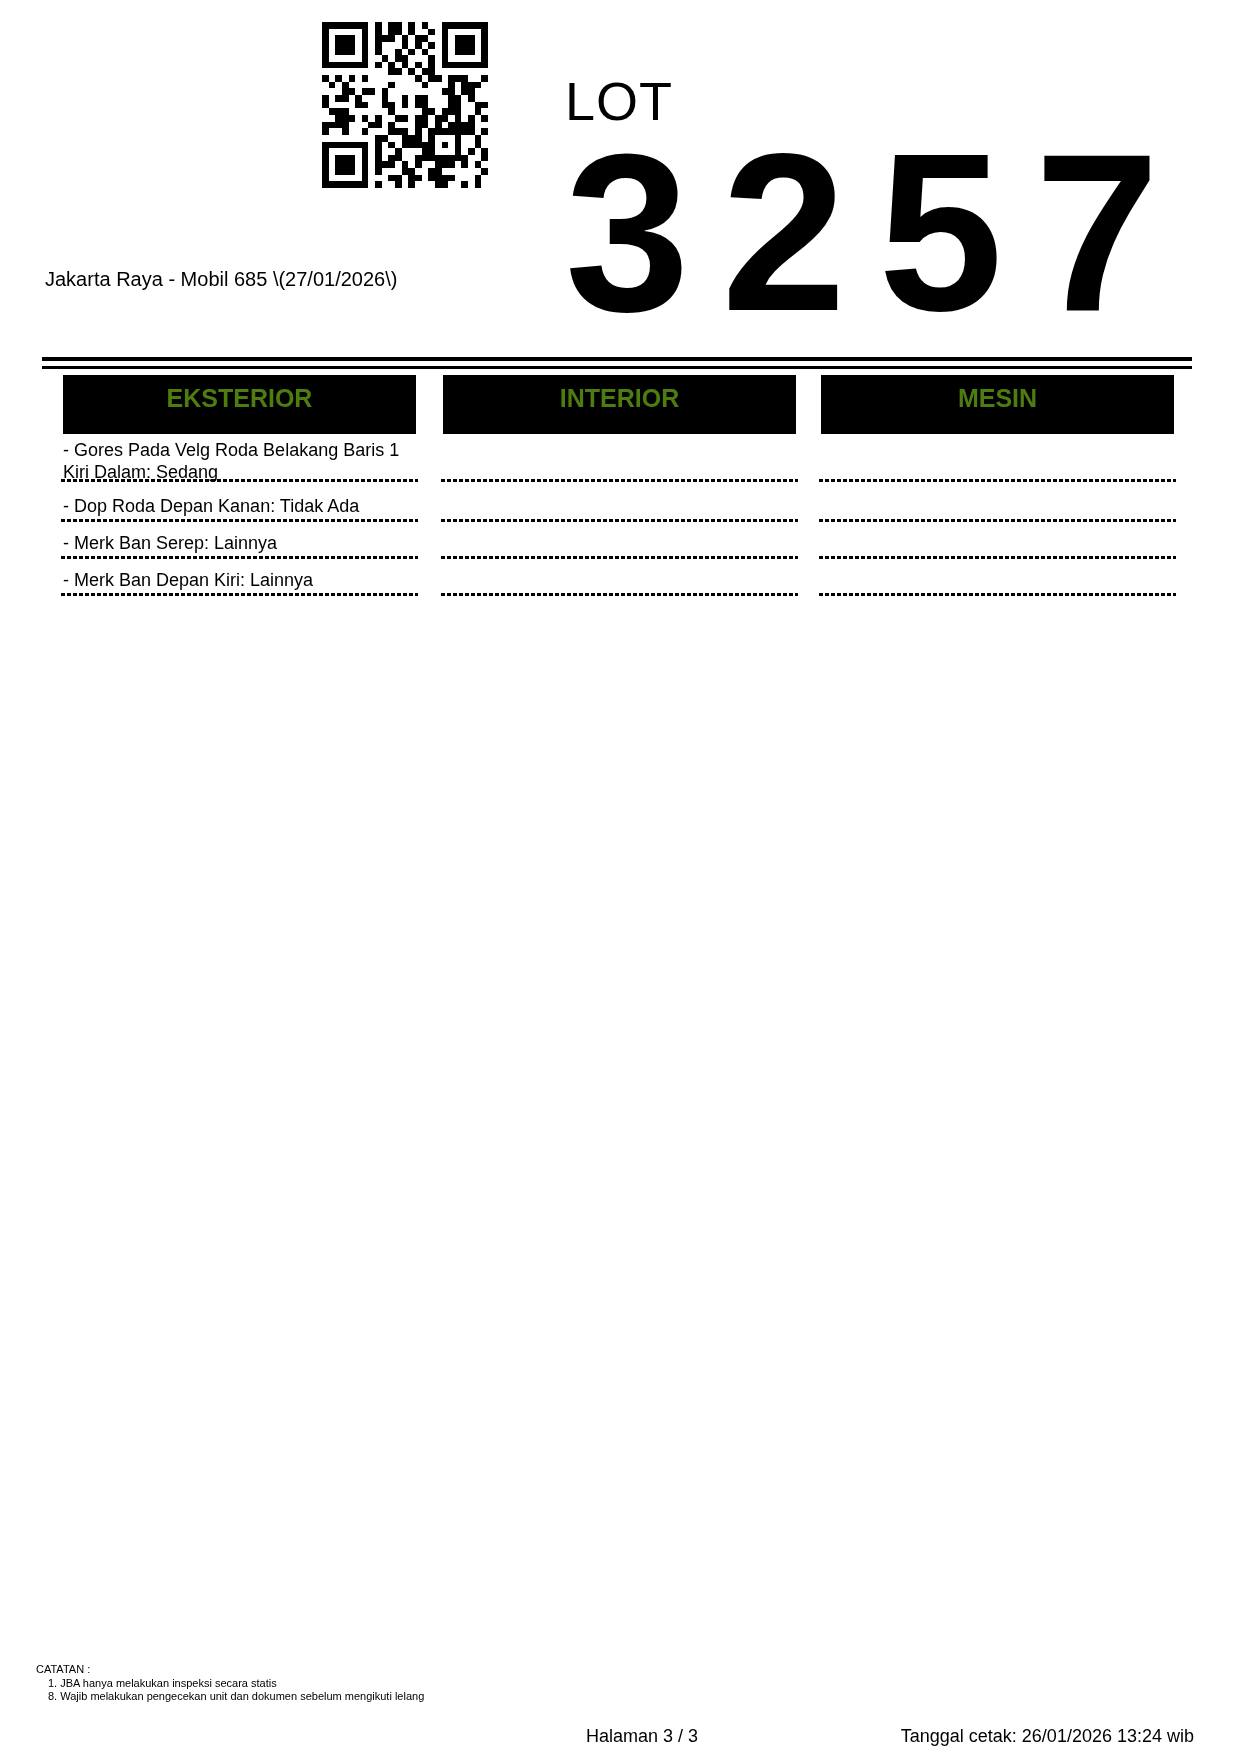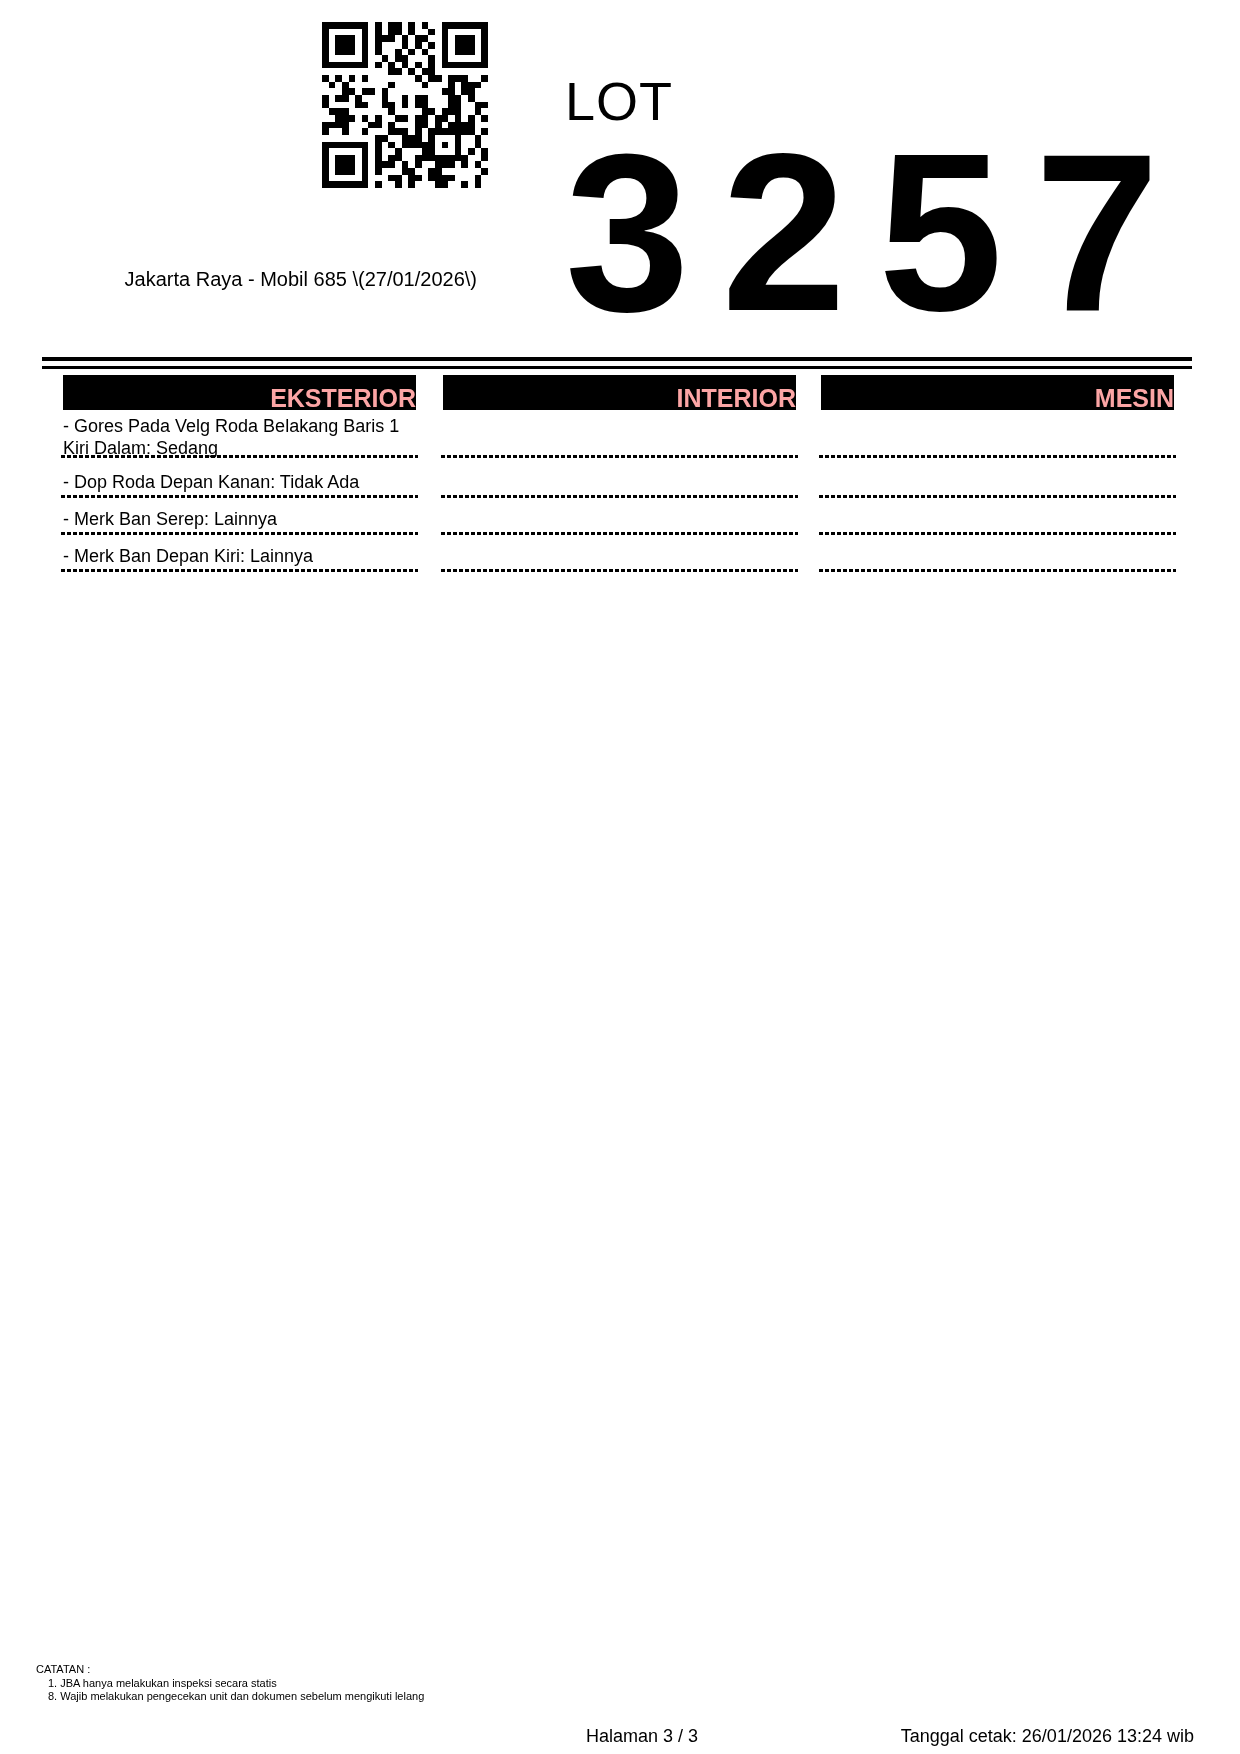--- a/index.html
+++ b/index.html
@@ -19,37 +19,37 @@
     position:absolute;left:565px;top:74px;
     font-size:54px;font-weight:normal;line-height:1;letter-spacing:1px;
   }
   .lot-number{
     position:absolute;left:565px;top:120px;
     font-size:224px;font-weight:bold;line-height:1;letter-spacing:32px;
     white-space:nowrap;
   }
   
   .venue{
-    position:absolute;left:37px;top:266px;width:440px;
-    font-size:20px;line-height:27.5px;text-align:right;
+    position:absolute;left:45px;top:266px;width:440px;
+    font-size:20px;line-height:27.5px;
   }
   
   .double-rule{
     position:absolute;left:42px;top:357px;width:1150px;height:12px;
     border-top:4px solid #000;border-bottom:3px solid #000;
     box-sizing:border-box;
   }
   
   .col{position:absolute;top:375px;width:353px;}
   .col.c1{left:63px;}
   .col.c2{left:443px;}
   .col.c3{left:821px;}
   .colhead{
-    height:35px;line-height:47px;text-align:right;
-    background:#000;color:#fca5a5;font-weight:bold;font-size:25px;
+    height:59px;line-height:47px;text-align:center;
+    background:#000;color:#4d7c0f;font-weight:bold;font-size:25px;
   }
   .cell{
     position:relative;box-sizing:border-box;
     font-size:18px;line-height:22px;
   }
   .cell.r1{height:48px;padding-top:5px;}
   .cell.r2{height:40px;padding-top:13px;}
   .cell.r3{height:37px;padding-top:10px;}
   .cell.r4{height:37px;padding-top:10px;}
   .dot{

